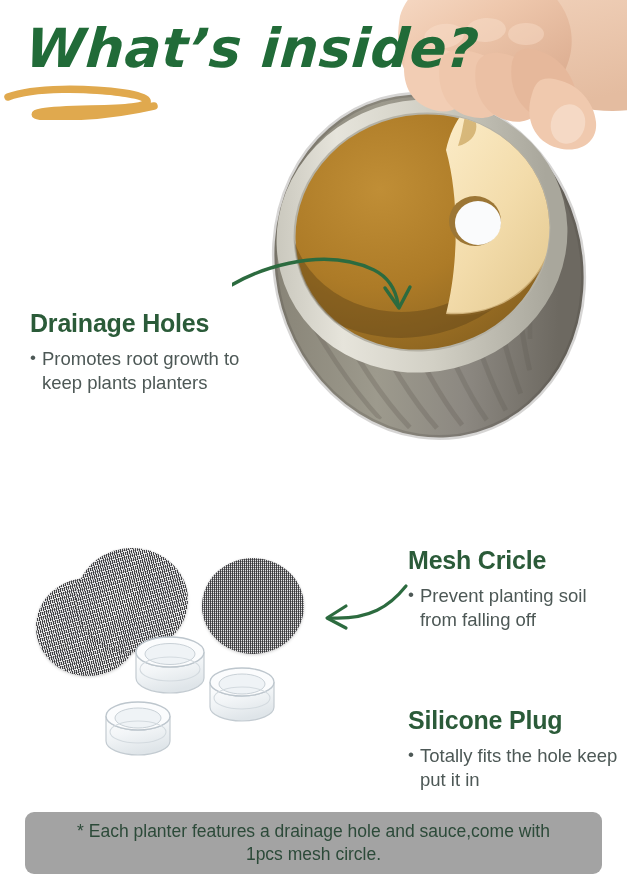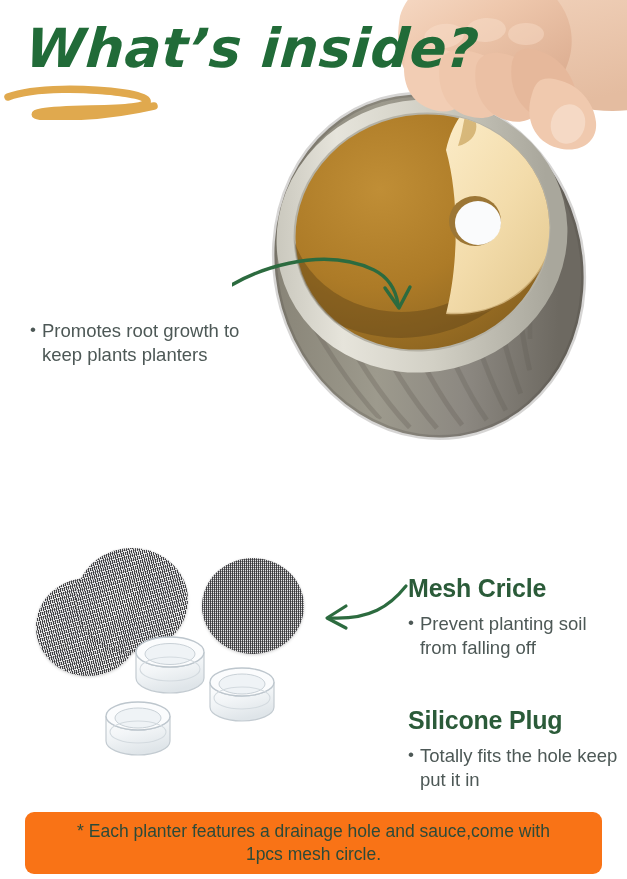--- a/index.html
+++ b/index.html
@@ -52,21 +52,21 @@
     font-size:18.5px;
     line-height:1.32;
     color:#4D5856;
     display:flex;
     gap:6px;
   }
   .sec-bullet .dot { flex:0 0 auto; line-height:1.25; font-size:17px; }
   .sec-bullet .txt { flex:1 1 auto; }
 
   #drainage-block { position:absolute; left:30px; top:310px; width:250px; }
-  #mesh-block     { position:absolute; left:408px; top:575px; width:215px; }
+  #mesh-block     { position:absolute; left:408px; top:547px; width:215px; }
   #plug-block     { position:absolute; left:408px; top:663px; width:215px;margin-top:44px; }
 
   
   .photo { position:absolute; left:232px; top:0px; width:395px; height:500px; }
 
   
   .parts { position:absolute; left:18px; top:530px; width:320px; height:245px; }
 
   .mesh {
     position:absolute;
@@ -80,21 +80,21 @@
   .mesh.diag {
     background-image:
       repeating-linear-gradient(76deg, rgba(38,38,42,0.85) 0 0.9px, rgba(255,255,255,0) 0.9px 2.1px),
       repeating-linear-gradient(166deg, rgba(60,60,64,0.40) 0 0.8px, rgba(255,255,255,0) 0.8px 2.3px);
   }
 
   
   .footer {
     position:absolute; left:25px; top:812px;
     width:577px; height:62px;
-    background:#f97316;
+    background:#a3a3a3;
     border-radius:9px;
     display:flex; align-items:center; justify-content:center;
     padding:13px 42px;
   }
   .footer-text {
     text-align:center;
     font-size:17.5px;
     line-height:1.34;
     color:#2C4A39;
     font-family:"Liberation Sans", sans-serif;
@@ -235,20 +235,21 @@
     <div class="title">What’s inside?</div>
     <svg class="swoosh" viewBox="0 0 200 36">
       <path d="M4 13 C30 3 84 4 120 9 C146 13 152 20 128 23 C104 26 60 24 38 28
                C26 30 30 33 50 33 C86 33 124 28 150 22" fill="none" stroke="#E0A94E" stroke-width="7.5" stroke-linecap="round"></path>
       <path d="M10 11 C44 4 92 6 124 11" fill="none" stroke="#E0A94E" stroke-width="4" stroke-linecap="round" opacity="0.85"></path>
     </svg>
   </div>
 
 
   <div id="drainage-block">
+    <div class="sec-head">Drainage Holes</div>
     <div class="sec-bullet">
       <span class="dot">•</span>
       <span class="txt">Promotes root growth to keep plants planters</span>
     </div>
   </div>
 
   <div class="parts">
     <div class="mesh diag" style="left:18px; top:48px; width:104px; height:98px;"></div>
     <div class="mesh diag" style="left:58px; top:18px; width:112px; height:104px;"></div>
     <div class="mesh" style="left:184px; top:28px; width:102px; height:96px;"></div>

